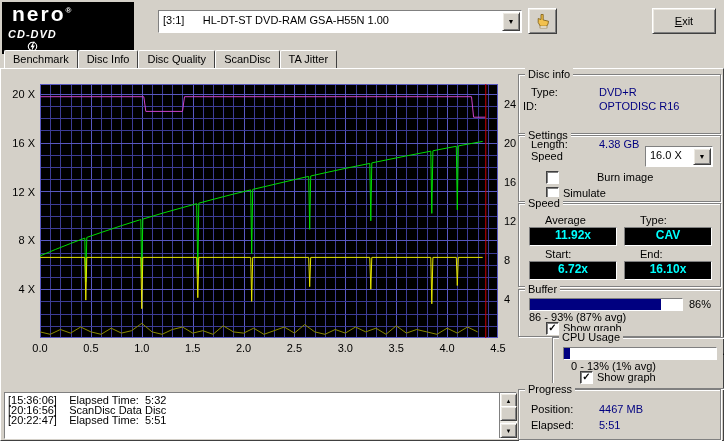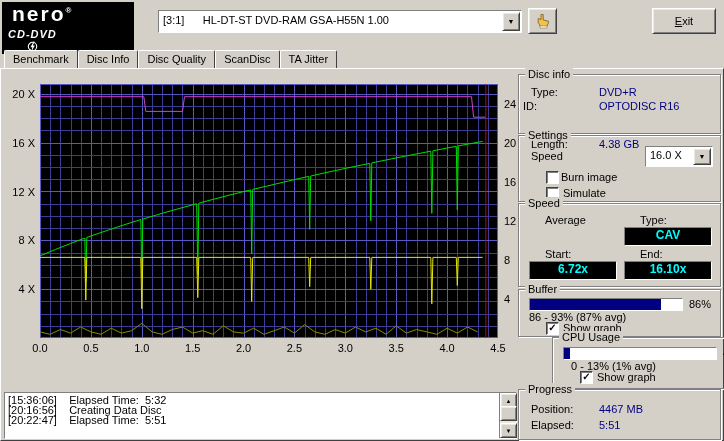--- a/index.html
+++ b/index.html
@@ -203,21 +203,21 @@
       <text x="294.4" y="280" text-anchor="middle">2.5</text>
       <text x="345.3" y="280" text-anchor="middle">3.0</text>
       <text x="396.2" y="280" text-anchor="middle">3.5</text>
       <text x="447.1" y="280" text-anchor="middle">4.0</text>
       <text x="498.0" y="280" text-anchor="middle">4.5</text>
     </svg>
 
   <div class="logbox" style="left:4px;top:392px;width:511px;height:45px;">
     <div class="loglines">
       <div class="logline">[15:36:06]    Elapsed Time:  5:32</div>
-      <div class="logline">[20:16:56]    Creating Data Disc</div>
+      <div class="logline">[20:16:56]    ScanDisc Data Disc</div>
       <div class="logline">[20:22:47]    Elapsed Time:  5:51</div>
     </div>
     <div class="vscroll">
       <div class="sb-btn up raised">
           <span class="arrow-s">▲</span>
         </div>
       <div class="sb-thumb raised"></div>
       <div class="sb-btn down raised">
           <span class="arrow-s">▼</span>
         </div>
@@ -239,31 +239,32 @@
     <span class="lbl" style="left:12px;top:14px;">Speed</span>
     <div class="combo" style="left:126px;top:10px;width:66px;height:19px;">
       <span class="combo-text" style="line-height:17px;">16.0 X</span>
       <span class="combo-btn raised">
           <span class="arrow">▼</span>
         </span>
     </div>
     <span class="cb" style="left:27px;top:35px;">
         <span class="check"></span>
       </span>
-    <span class="lbl" style="left:42px;top:35px;">Burn image</span>
+    <span class="lbl" style="left:30px;top:35px;padding-left:48px;">Burn image</span>
     <span class="cb" style="left:27px;top:51px;">
         <span class="check"></span>
       </span>
     <span class="lbl" style="left:44px;top:51px;">Simulate</span>
   </div>
 
   <div class="groupbox" style="left:518px;top:203px;width:201px;height:82px;">
     <span class="legend">Speed</span>
     <span class="lbl" style="left:26px;top:10px;">Average</span>
     <span class="lbl" style="left:121px;top:10px;">Type:</span>
+    <div class="blackbox" style="left:10px;top:23px;width:86px;height:17px;"><span>11.92x</span></div>
     <div class="blackbox" style="left:105px;top:23px;width:86px;height:17px;"><span>CAV</span></div>
     <span class="lbl" style="left:26px;top:44px;">Start:</span>
     <span class="lbl" style="left:121px;top:44px;">End:</span>
     <div class="blackbox" style="left:10px;top:57px;width:86px;height:17px;"><span>6.72x</span></div>
     <div class="blackbox" style="left:105px;top:57px;width:86px;height:17px;"><span>16.10x</span></div>
   </div>
 
   <div class="groupbox" style="left:518px;top:289px;width:201px;height:46px;">
     <span class="legend">Buffer</span>
     <div class="bar" style="left:10px;top:8px;width:152px;height:11px;">

